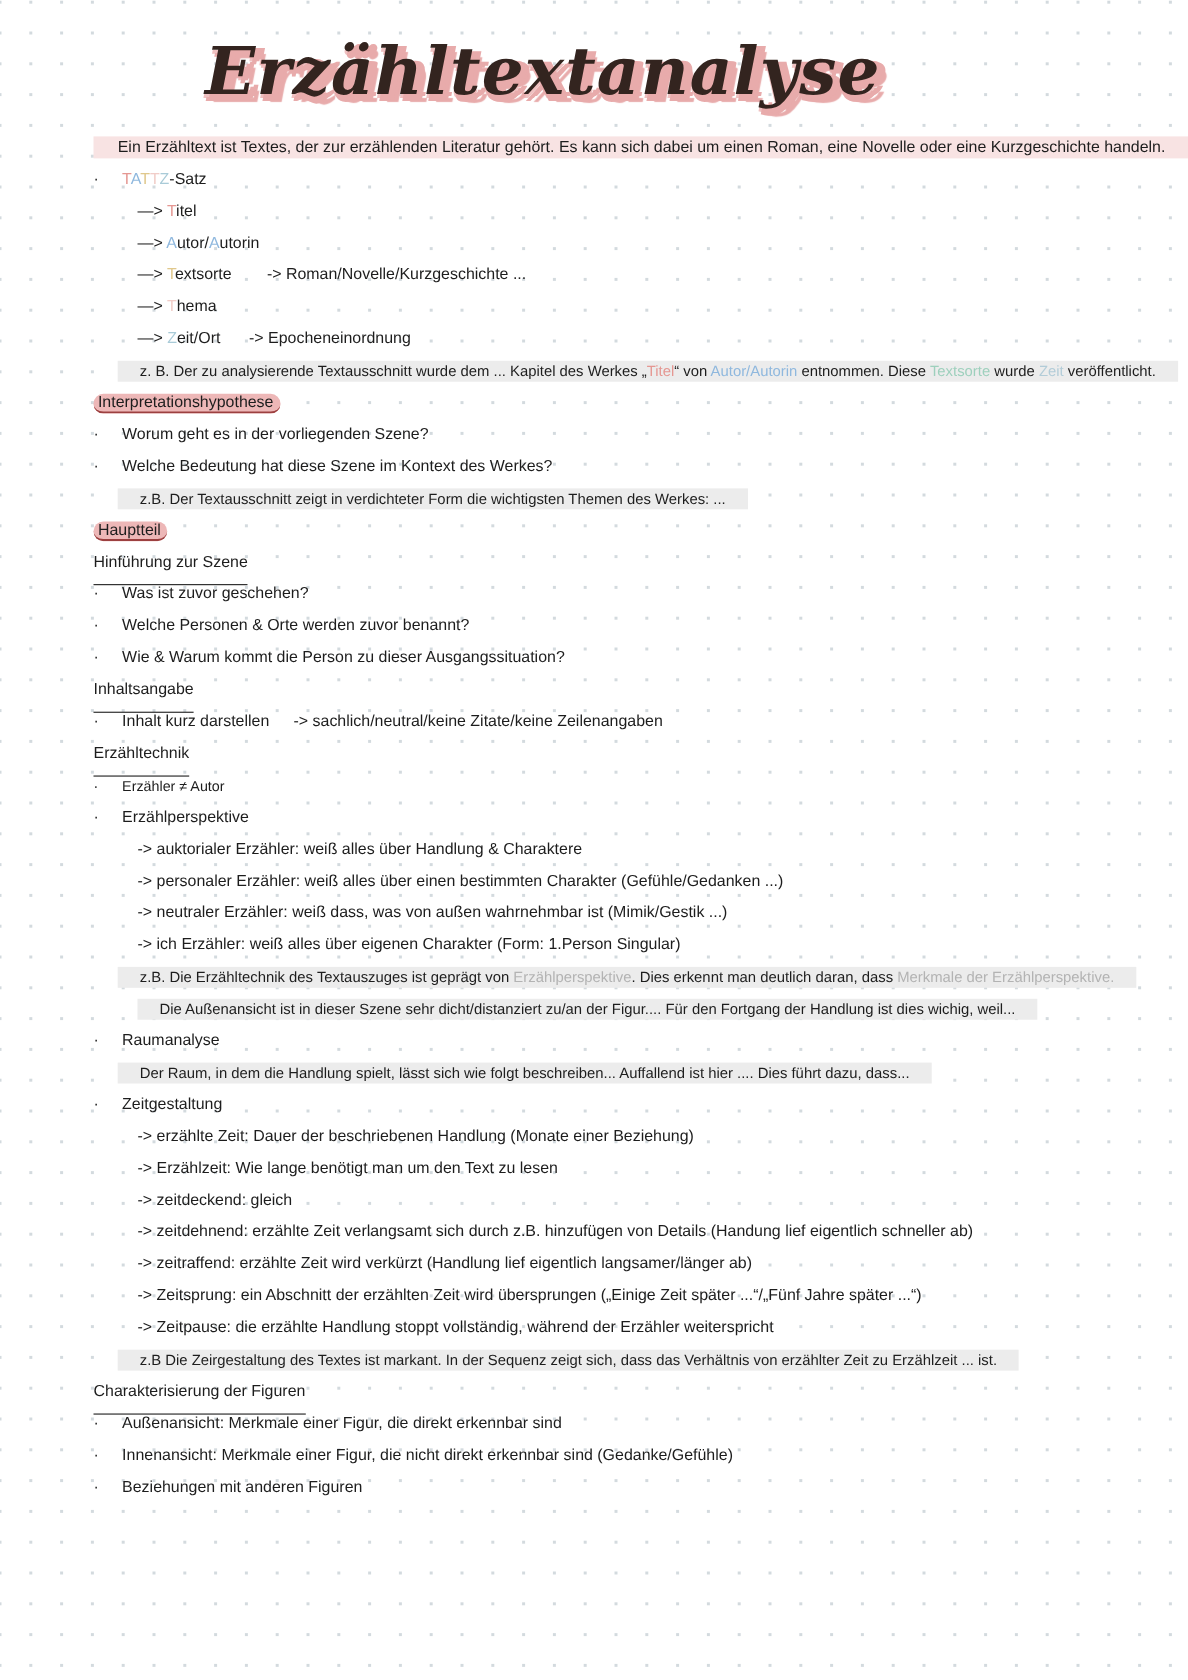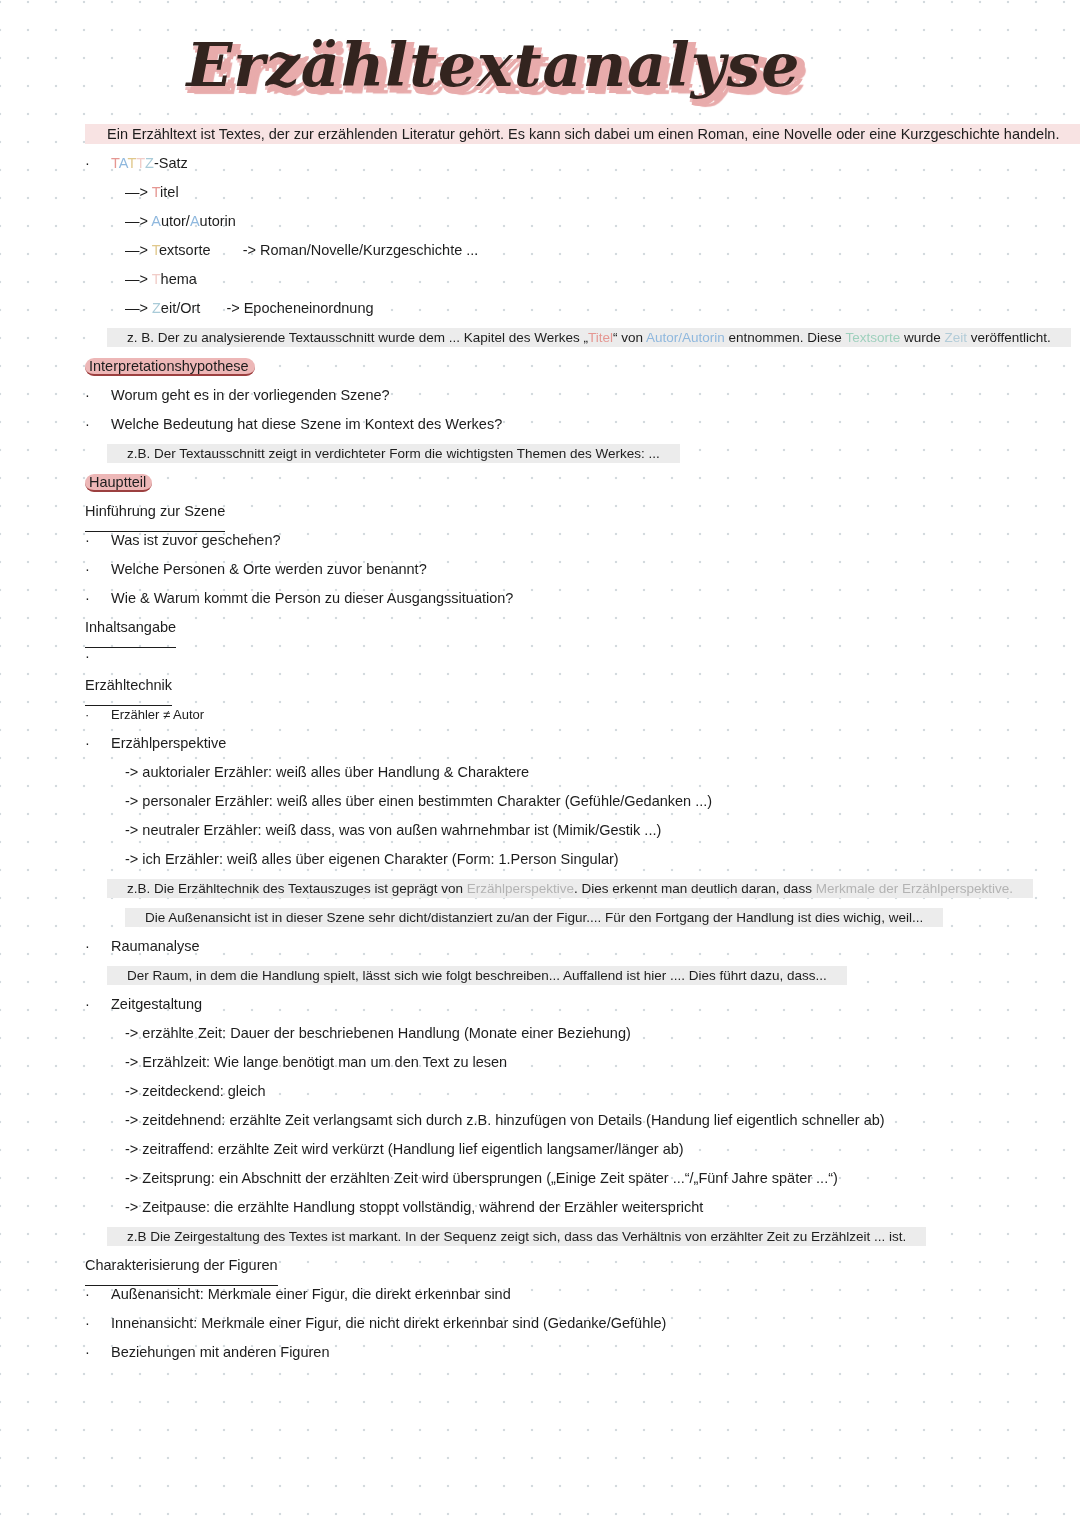--- a/index.html
+++ b/index.html
@@ -140,20 +140,21 @@
   <div class="row bullet-row">
     <span class="dot">·</span>
     <span>Wie &amp; Warum kommt die Person zu dieser Ausgangssituation?</span>
   </div>
 
   <div class="row">
     <span class="us">Inhaltsangabe</span>
   </div>
   <div class="row bullet-row">
     <span class="dot">·</span>
+    <span><span>Inhalt kurz darstellen</span><span class="gap-sm">-&gt; sachlich/neutral/keine Zitate/keine Zeilenangaben</span></span>
   </div>
 
   <div class="row">
     <span class="us">Erzähltechnik</span>
   </div>
   <div class="row bullet-row small">
     <span class="dot">·</span>
     <span>Erzähler ≠ Autor</span>
   </div>
   <div class="row bullet-row">

